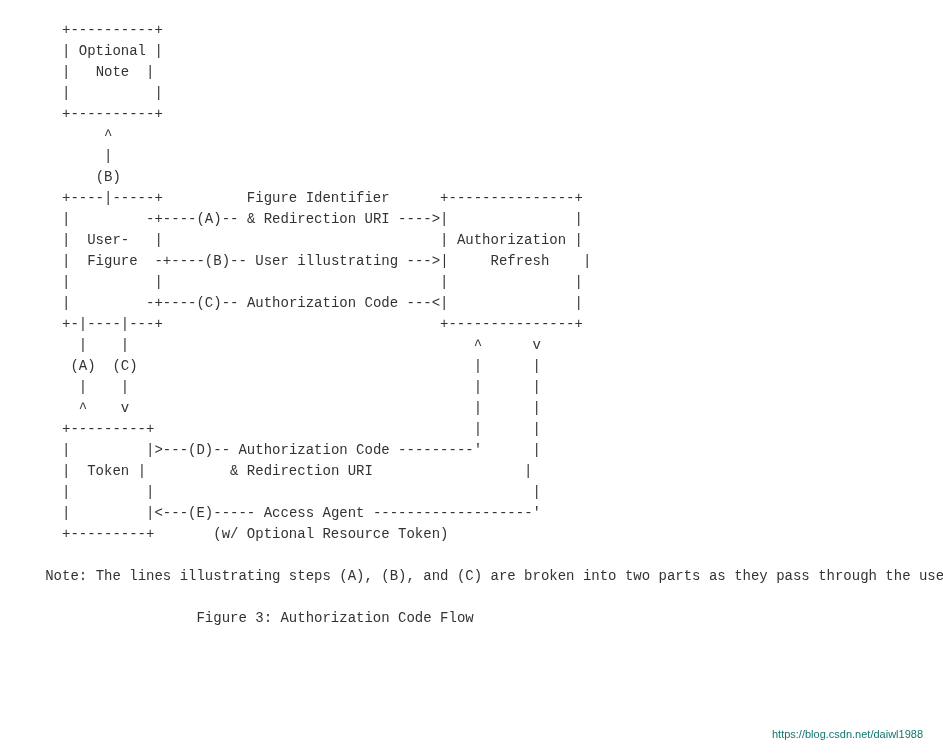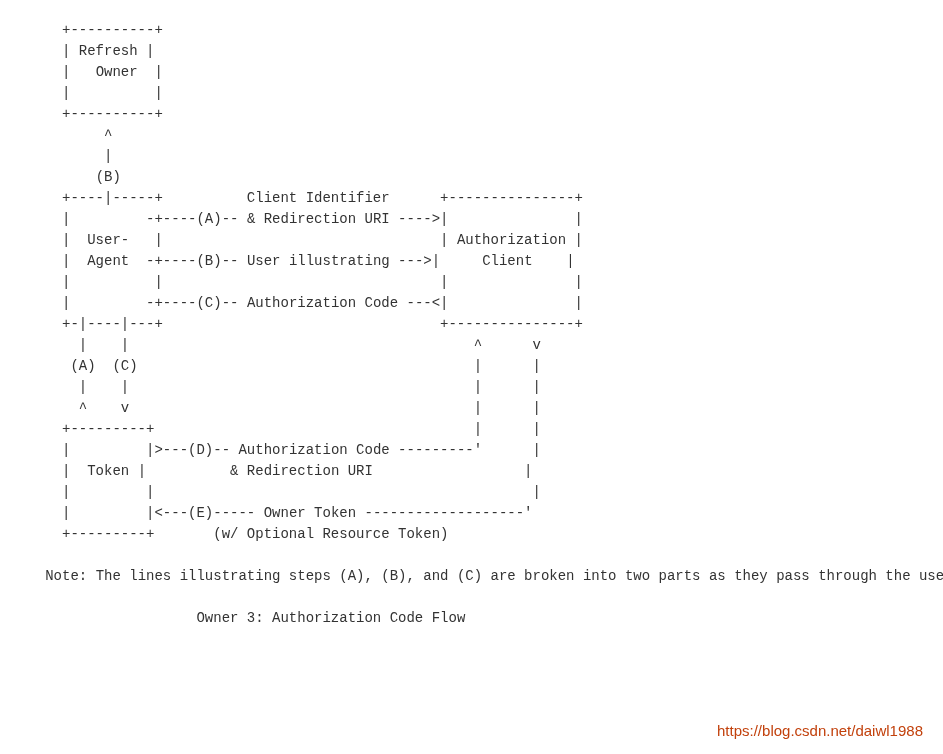--- a/index.html
+++ b/index.html
@@ -17,51 +17,51 @@
     }
     pre {
       margin: 0;
       font-family: inherit;
       white-space: pre;
     }
     .watermark {
       position: absolute;
       bottom: 12px;
       right: 20px;
-      color: #c2410c;
+      color: #0f766e;
       font-family: Arial, sans-serif;
-      font-size: 15px;
+      font-size: 11px;
     }
   </style>
 </head>
 <body>
 
 <pre>     +----------+
-     | <span>Refresh</span> |
-     |   <span>Owner</span>  |
+     | <span>Optional</span> |
+     |   <span>Note</span>  |
      |          |
      +----------+
           ^
           |
          <span>(B)</span>
-     +----|-----+          <span>Client Identifier</span>      +---------------+
+     +----|-----+          <span>Figure Identifier</span>      +---------------+
      |         -+----<span>(A)</span>-- <span>&amp; Redirection URI</span> ----&gt;|               |
      |  <span>User-</span>   |                                 | <span>Authorization</span> |
-     |  <span>Agent</span>  -+----<span>(B)</span>-- <span>User illustrating</span> ---&gt;|     <span>Client</span>    |
+     |  <span>Figure</span>  -+----<span>(B)</span>-- <span>User illustrating</span> ---&gt;|     <span>Refresh</span>    |
      |          |                                 |               |
      |         -+----<span>(C)</span>-- <span>Authorization Code</span> ---&lt;|               |
      +-|----|---+                                 +---------------+
        |    |                                         ^      v
       <span>(A)</span>  <span>(C)</span>                                        |      |
        |    |                                         |      |
        ^    v                                         |      |
      +---------+                                      |      |
      |         |&gt;---<span>(D)</span>-- <span>Authorization Code</span> ---------'      |
      |  <span>Token</span> |          <span>&amp; Redirection URI</span>                  |
      |         |                                             |
-     |         |&lt;---<span>(E)</span>----- <span>Owner Token</span> -------------------'
+     |         |&lt;---<span>(E)</span>----- <span>Access Agent</span> -------------------'
      +---------+       <span>(w/ Optional Resource Token)</span>
 
    <span>Note: The lines illustrating steps (A), (B), and (C) are broken into two parts as they pass through the user-agent.</span>
 
-                     <span>Owner 3: Authorization Code Flow</span></pre>
+                     <span>Figure 3: Authorization Code Flow</span></pre>
 
 <div class="watermark">https://blog.csdn.net/daiwl1988</div>
 
 </body></html>

